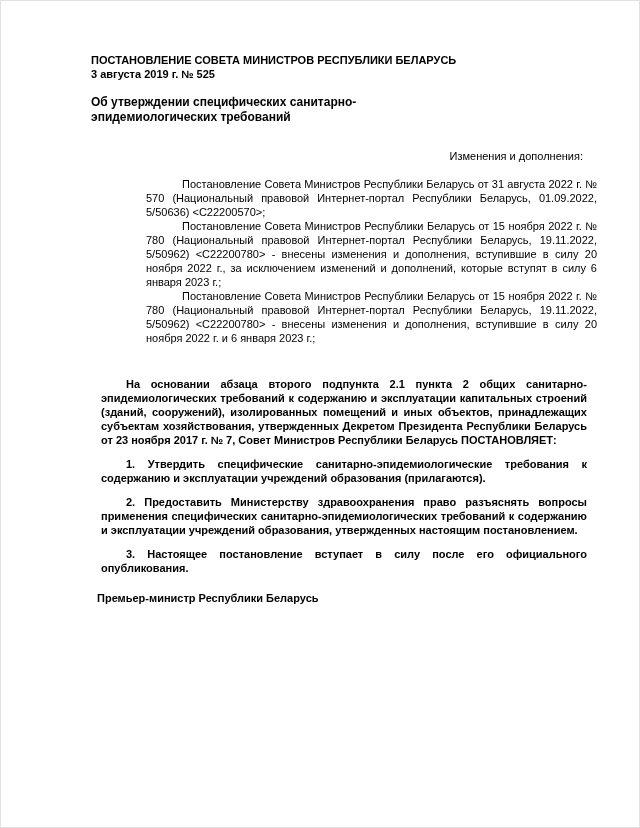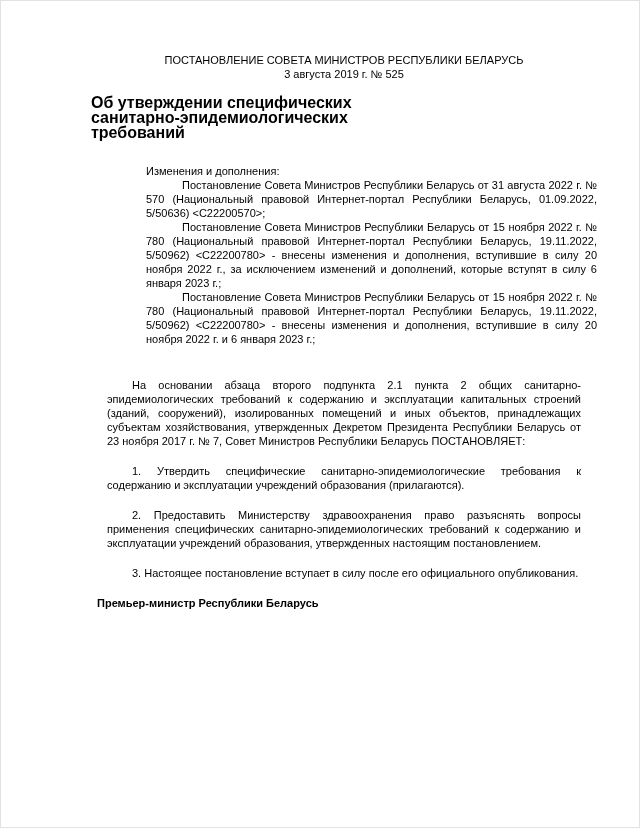--- a/index.html
+++ b/index.html
@@ -17,50 +17,52 @@
     font-family: "Liberation Sans", "DejaVu Sans", sans-serif;
     font-size: 11px;
     line-height: 14px;
     color: #000000;
     overflow: hidden;
   }
   .content {
     padding: 52px 42px 0 90px;
   }
   .title-block {
-    text-align: center;
+    font-weight: bold;
   }
   .title-block p {
     margin: 0;
   }
   .subject {
-    font-size: 16px;
+    font-size: 12px;
     line-height: 15px;
     font-weight: bold;
     margin: 14px 0 0 0;
     max-width: 310px;
   }
   .amendments {
     margin: 24px 0 0 55px;
   }
   .amendments-header {
-    margin: 0;
+    margin: 14px;
+    text-align: right;
   }
   .amendment {
     margin: 0;
     text-align: justify;
     text-indent: 36px;
   }
   .doc-body {
     margin-top: 32px;
   }
   .body-para {
-    margin: 16px;
+    margin: 10px;
     text-align: justify;
     text-indent: 25px;
+    font-weight: bold;
   }
   .signature {
     margin: 16px 0 0 0;
     font-weight: bold;
     padding-left: 6px;
   }
 </style>
 </head>
 <body>
 

